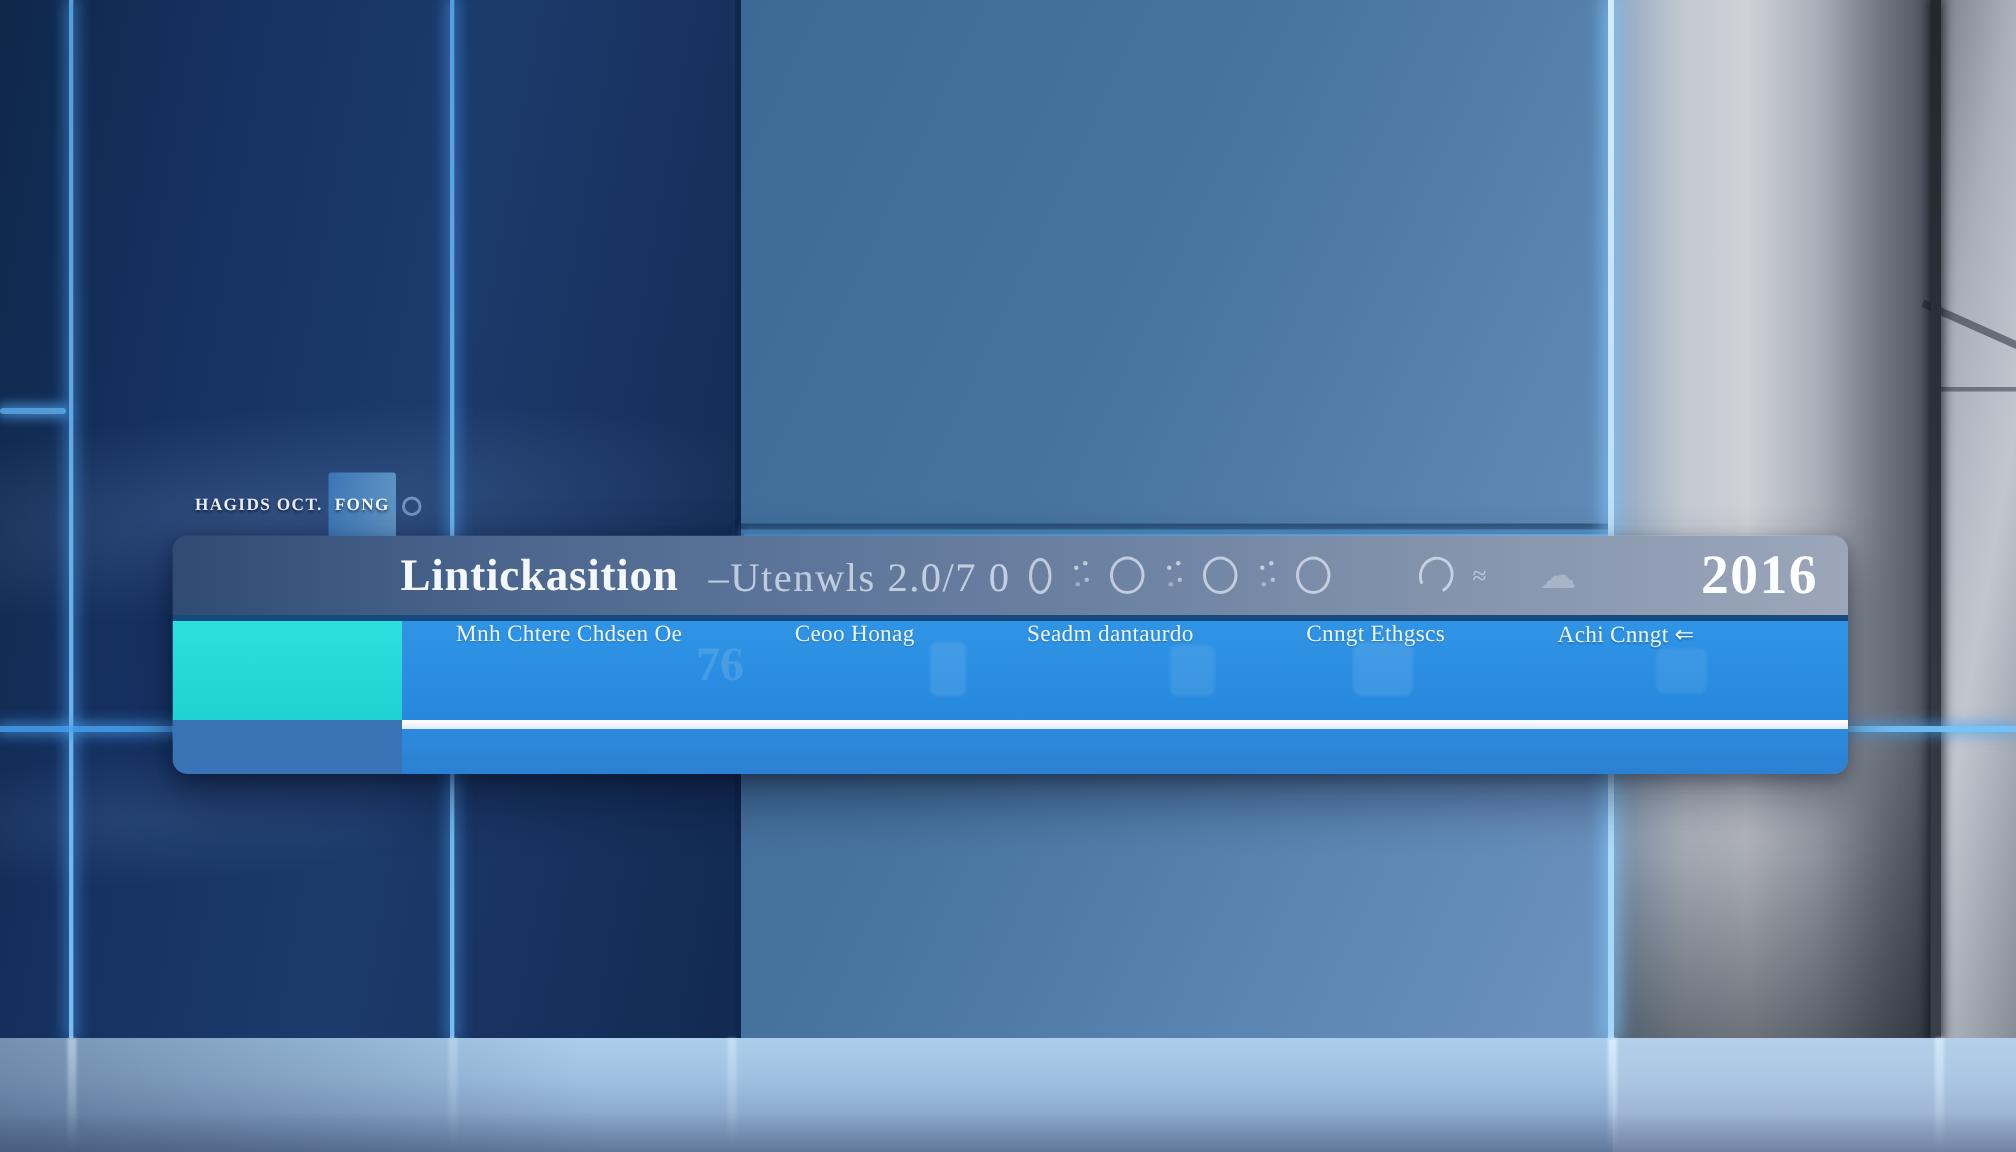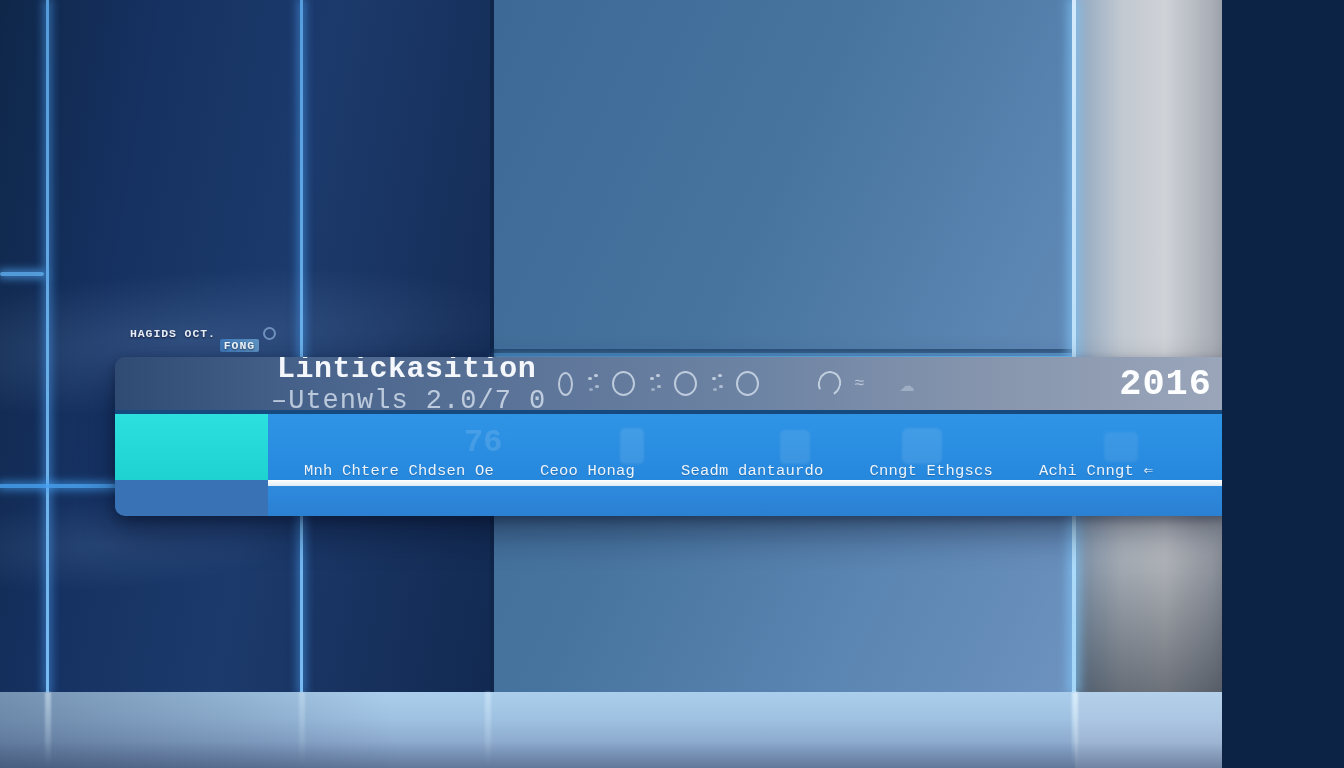--- a/index.html
+++ b/index.html
@@ -1,17 +1,17 @@
 <!DOCTYPE html>
 <html><head>
 <meta charset="utf-8">
 <style>
   html,body{margin:0;padding:0;background:#0d2346;}
-  .scene{position:relative;width:1222px;height:768px;overflow:hidden;
-         font-family:Liberation Mono, monospace;background:#0d2346;}
+  .scene{position:relative;width:1344px;height:768px;overflow:hidden;
+         font-family:Liberation Serif, serif;background:#0d2346;}
   .abs{position:absolute;}
 
   
   .wall-left{left:0;top:0;width:490px;height:692px;
     background:linear-gradient(100deg,#0f2749 0%,#163263 28%,#1c3a6c 55%,#17315d 80%,#122a52 100%);}
   .swoosh1{left:-70px;top:268px;width:600px;height:140px;
     background:radial-gradient(ellipse at 42% 50%,rgba(140,175,220,.20),transparent 70%);
     transform:rotate(-4deg);}
   .swoosh2{left:-30px;top:498px;width:340px;height:90px;
     background:radial-gradient(ellipse at 40% 50%,rgba(130,170,215,.14),transparent 70%);
@@ -56,52 +56,52 @@
   
   .glow-h-mid{left:0;top:484px;width:1344px;height:4px;z-index:3;
     background:linear-gradient(90deg,rgba(70,160,240,.85),rgba(115,195,250,.95));
     box-shadow:0 0 9px 2px rgba(70,160,240,.7);}
 
   
   .backdrop-label{left:130px;top:315px;z-index:4;display:flex;align-items:center;gap:4px;
     font-size:11.5px;font-weight:bold;letter-spacing:.9px;color:#e6edf6;
     text-shadow:0 1px 2px rgba(0,0,20,.6);}
   .label-hl{background:linear-gradient(90deg,rgba(70,140,210,.68),rgba(125,195,242,.6));
-    padding:0 4px;border-radius:2px;color:#f2f8ff;margin-top:24px;}
+    padding:16px 4px;border-radius:2px;color:#f2f8ff;}
   .label-dot{width:9px;height:9px;border:2px solid rgba(165,205,242,.55);border-radius:50%;}
 
   
   .panel{left:115px;top:357px;width:1117px;height:159px;z-index:5;border-radius:10px;
     overflow:hidden;display:flex;flex-direction:column;
     box-shadow:0 16px 34px rgba(5,10,30,.45),0 4px 10px rgba(5,10,30,.3);}
   .panel-header{height:53px;flex:0 0 53px;display:flex;align-items:center;position:relative;
     background:linear-gradient(90deg,#2f4a73 0%,#49648c 18%,#5d7599 38%,#6e84a4 58%,#8695ad 78%,#9ba6ba 100%);}
-  .title-wrap{margin-left:152px;display:flex;align-items:center;white-space:nowrap;flex-direction:column;}
+  .title-wrap{margin-left:152px;display:flex;align-items:flex-end;white-space:nowrap;}
   .title-main{font-size:30px;font-weight:600;color:#f4f7fb;letter-spacing:.5px;}
-  .title-rest{font-size:27px;font-weight:400;color:rgba(228,238,250,.72);margin-left:4px;letter-spacing:1px;}
+  .title-rest{font-size:27px;font-weight:400;color:rgba(228,238,250,.72);margin-left:20px;letter-spacing:1px;}
   .icon-row{display:flex;align-items:center;margin-left:12px;gap:13px;}
   .icon{display:inline-block;opacity:.72;box-sizing:border-box;}
   .icon-row .icon:nth-child(8){margin-left:46px;}
   .icon-row .icon:nth-child(10){margin-left:22px;}
   .oval-ring{width:15px;height:24px;border:2.5px solid #dfe9f4;border-radius:50%;}
   .ring{width:23px;height:25px;border:2.5px solid #dfe9f4;border-radius:50%;}
   .open-ring{width:23px;height:25px;border:2.5px solid #dfe9f4;border-bottom-color:transparent;
     border-radius:50%;transform:rotate(18deg);}
   .dots{position:relative;width:13px;height:20px;}
   .dots::before{content:"";position:absolute;left:2px;top:3px;width:3.5px;height:3.5px;border-radius:50%;
     background:#dfe9f4;box-shadow:6px -3px 0 #dfe9f4,7px 8px 0 rgba(223,233,244,.8),1px 11px 0 rgba(223,233,244,.6);}
   .squiggle::before{content:"≈";font-size:17px;color:rgba(223,233,244,.85);}
   .cloud::before{content:"☁";font-size:25px;color:rgba(212,221,233,.55);}
   .year{margin-left:auto;margin-right:20px;font-size:37px;font-weight:600;color:#fcfeff;letter-spacing:1px;}
 
   .panel-body{flex:1;display:flex;flex-direction:column;}
   .body-edge{height:4px;flex:0 0 4px;background:#16497e;}
   .body-main{height:66px;flex:0 0 66px;display:flex;}
   .teal-block{width:153px;flex:0 0 153px;background:linear-gradient(180deg,#2be0de,#1fd2d2);}
-  .nav{flex:1;position:relative;display:flex;align-items:flex-end;padding-left:36px;gap:46px;
+  .nav{flex:1;position:relative;display:flex;align-items:flex-start;padding-left:36px;gap:75px;
     background:linear-gradient(180deg,#2f94e6,#2688dd);}
   .nav-item{font-size:15.5px;color:#edf4fb;letter-spacing:.2px;white-space:nowrap;
     text-shadow:0 1px 1px rgba(20,60,110,.35);cursor:default;}
   .wm{position:absolute;color:rgba(255,255,255,.13);font-weight:bold;pointer-events:none;}
   .wm-num{left:196px;top:10px;font-size:32px;}
   .wm-blob1{left:352px;top:14px;width:24px;height:36px;background:rgba(255,255,255,.10);
     border-radius:5px;filter:blur(1px);}
   .wm-blob2{left:512px;top:16px;width:30px;height:34px;background:rgba(255,255,255,.09);
     border-radius:5px;filter:blur(1px);}
   .wm-blob3{left:634px;top:14px;width:40px;height:36px;background:rgba(255,255,255,.10);

